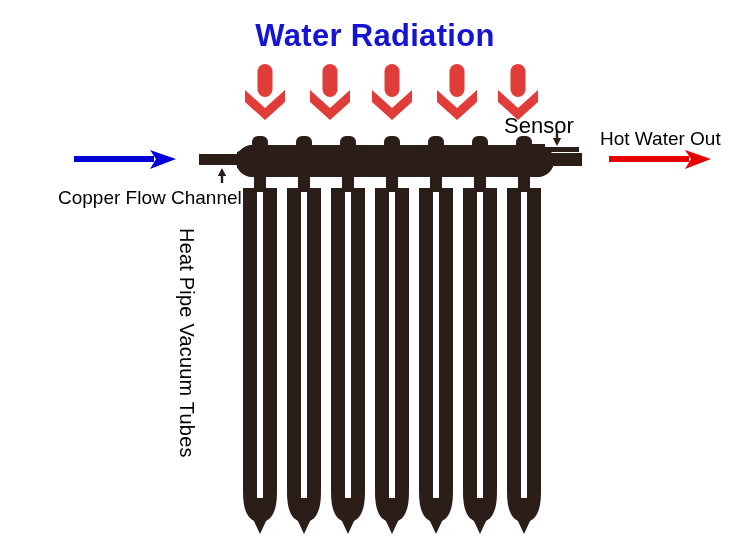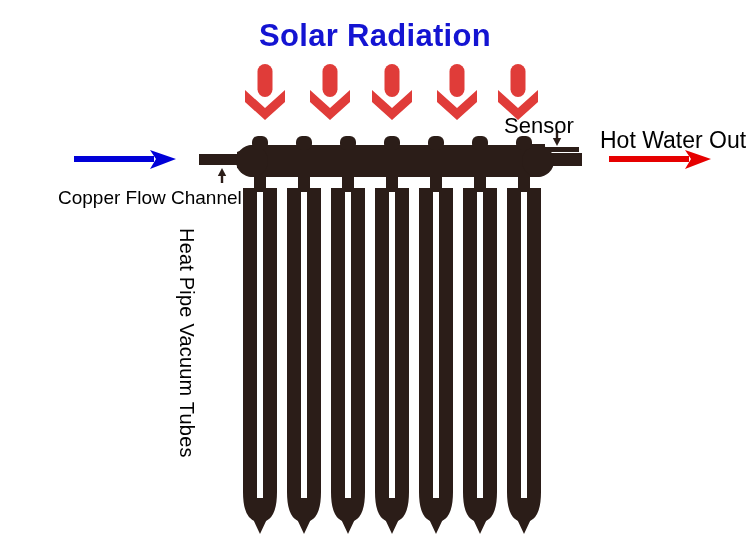--- a/index.html
+++ b/index.html
@@ -30,21 +30,21 @@
     top: 18px;
     width: 750px;
     text-align: center;
     color: #1414d2;
     font-size: 31px;
     font-weight: bold;
     font-family: "Liberation Sans", sans-serif;
     letter-spacing: 0.3px;
   }
   #lbl-cold { left: 69px;  top: 129px; font-size: 19px; }
-  #lbl-hot  { left: 600px; top: 129px; font-size: 23px; }
+  #lbl-hot  { left: 600px; top: 129px; font-size: 19px; }
   #lbl-copper { left: 58px; top: 188px; font-size: 19px; }
   #lbl-sensor { left: 504px; top: 115px; font-size: 22px; text-align: center; }
   #lbl-tubes {
     left: 197px;
     top: 228px;
     font-size: 20px;
     transform-origin: left top;
     transform: rotate(90deg);
     letter-spacing: 0.2px;
   }
@@ -52,21 +52,21 @@
     position: absolute;
     left: 0;
     top: 0;
   }
 </style>
 </head>
 <body>
 
 <div id="stage">
 
-  <div id="title">Solar Radiation</div>
+  <div id="title">Water Radiation</div>
 
   <svg class="svg-layer" width="750" height="543" viewBox="0 0 750 543">
 
     <defs>
 
       <g id="solarArrow">
         <rect x="-7.5" y="0" width="15" height="33" rx="7.5" ry="7.5"></rect>
         <path d="M -20 26 L -20 38 L 0 56 L 20 38 L 20 26 L 0 44 Z"></path>
       </g>
 

